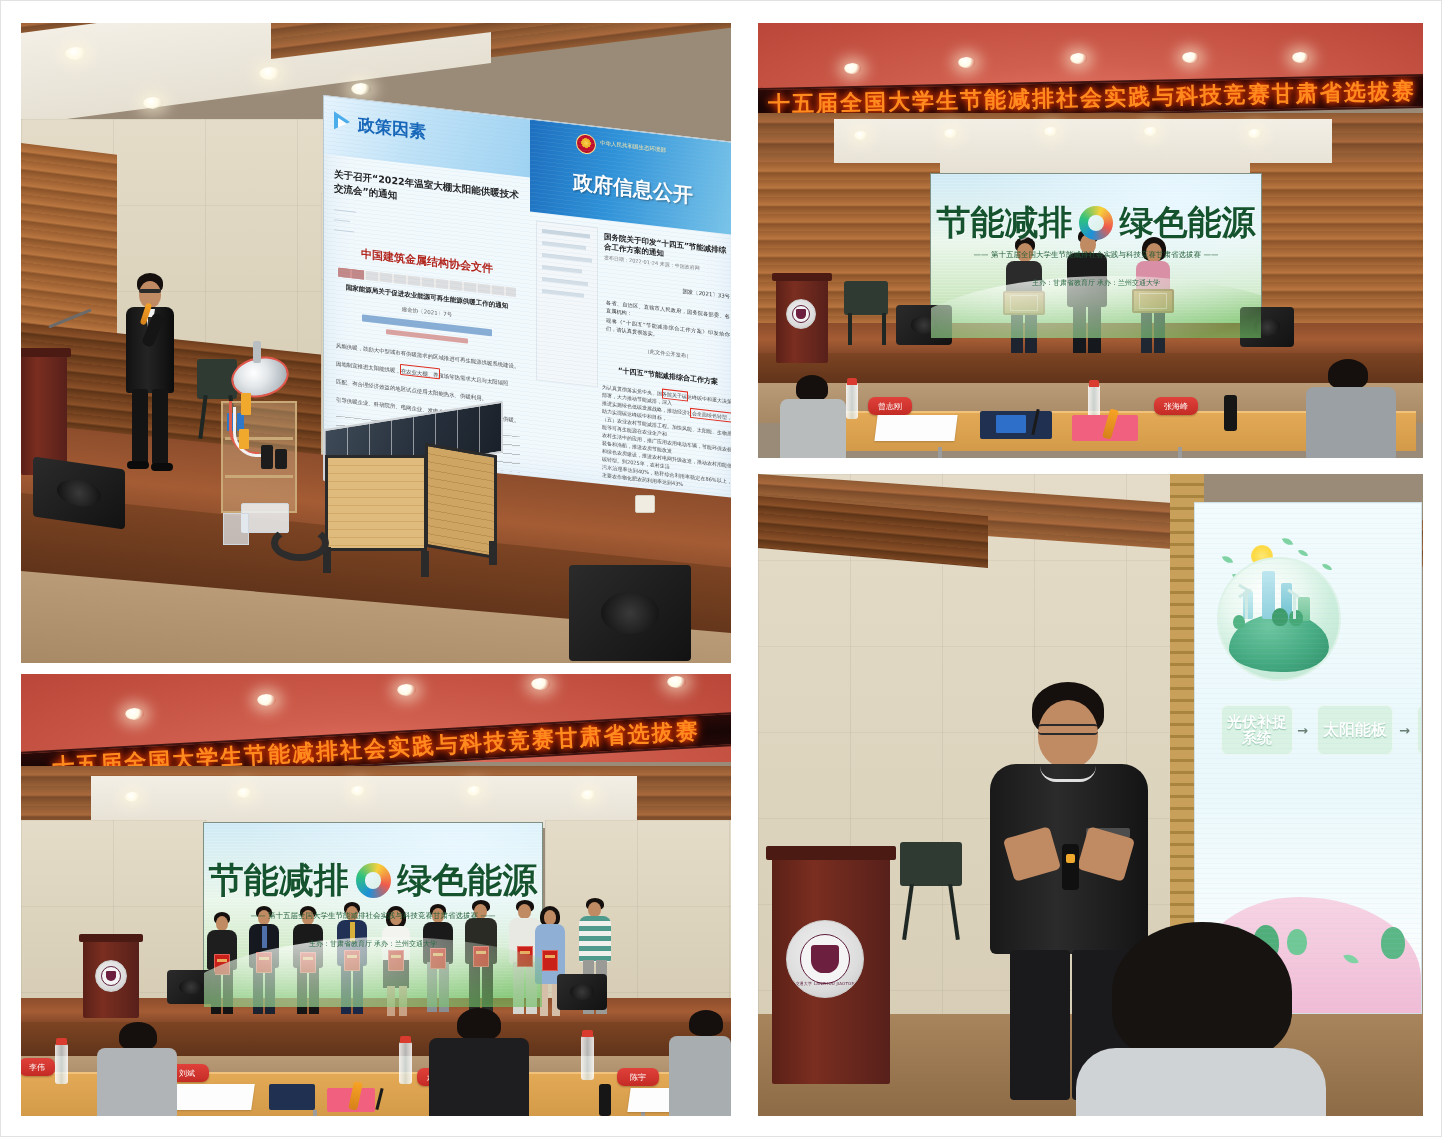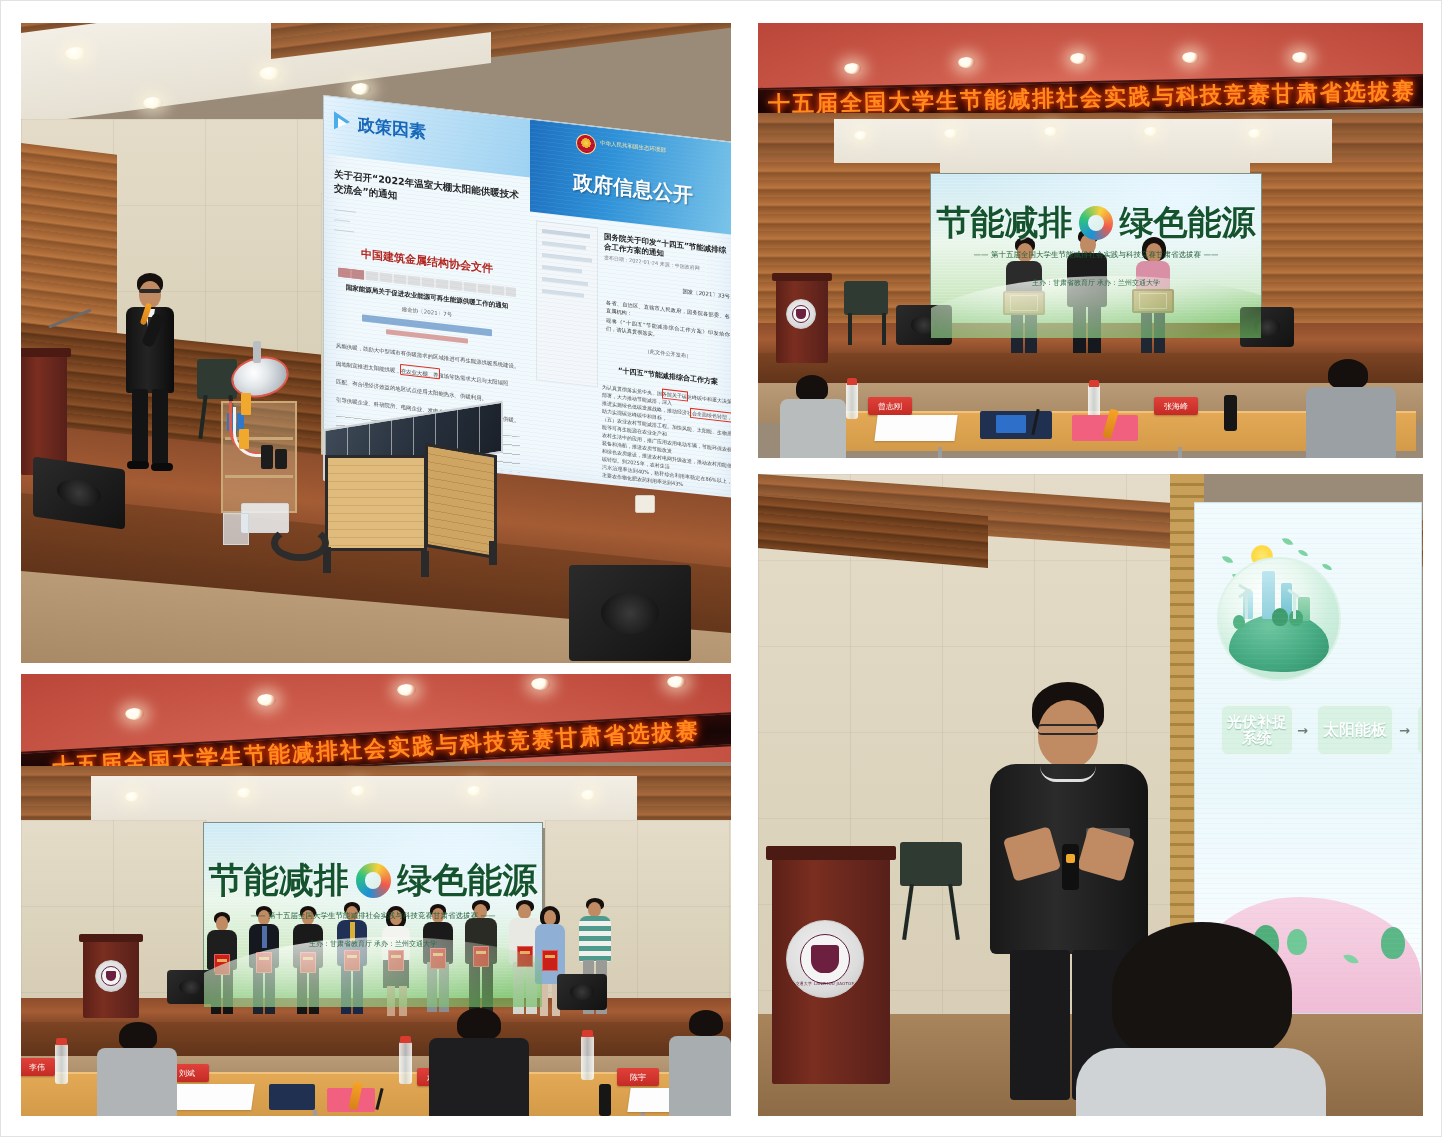--- a/index.html
+++ b/index.html
@@ -339,21 +339,21 @@
   }
   .judge-table{
     position:absolute;
     background: linear-gradient(to bottom,#e3a955,#d39a49);
     border-top:2px solid #f0c27c;
   }
   .table-leg{ position:absolute; background:#9c9c9c; }
   .nameplate{
     position:absolute;
     background: linear-gradient(to bottom,#e0413a,#c42b25);
-    border-radius:2px;
+    border-radius:7px;
     color:#fff;
     display:flex; align-items:center; justify-content:center;
     white-space:nowrap;
     font-family:"DejaVu Serif","Liberation Serif",serif;
     box-shadow: 0 1px 2px rgba(0,0,0,0.25);
   }
   .bottle{
     position:absolute;
     background: linear-gradient(to right, rgba(255,255,255,0.85), rgba(215,235,245,0.7), rgba(255,255,255,0.85));
     border-radius:2px 2px 3px 3px;

